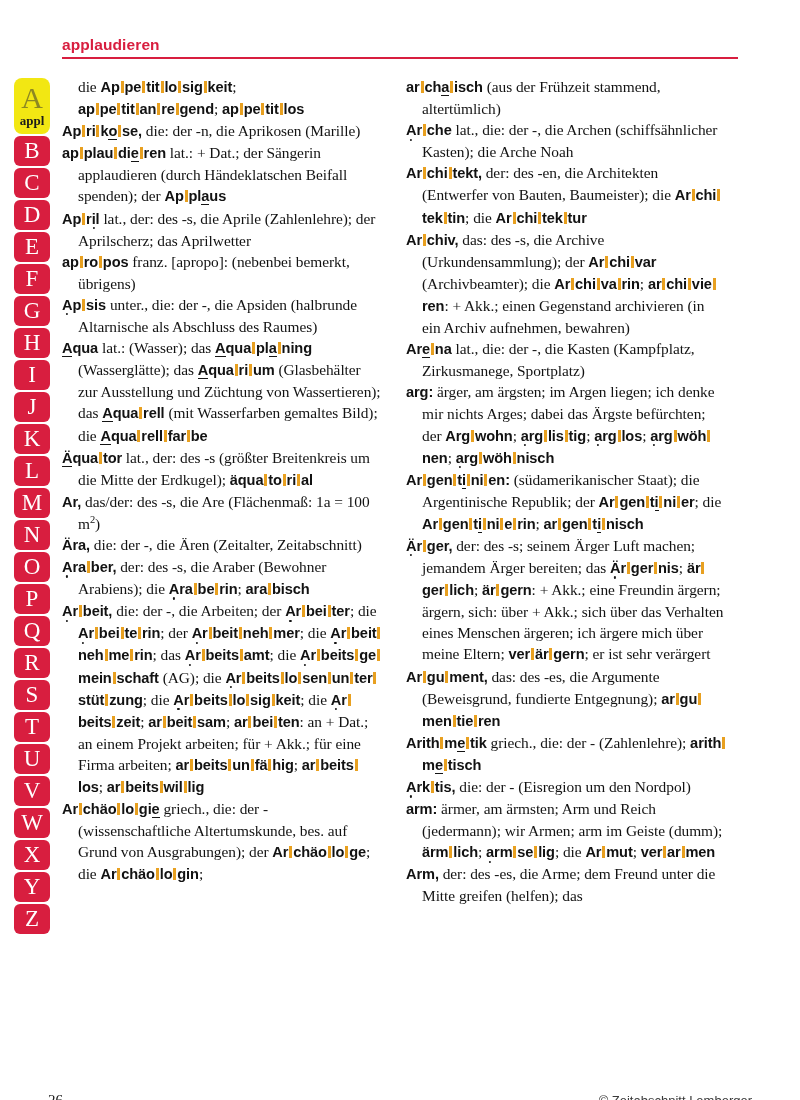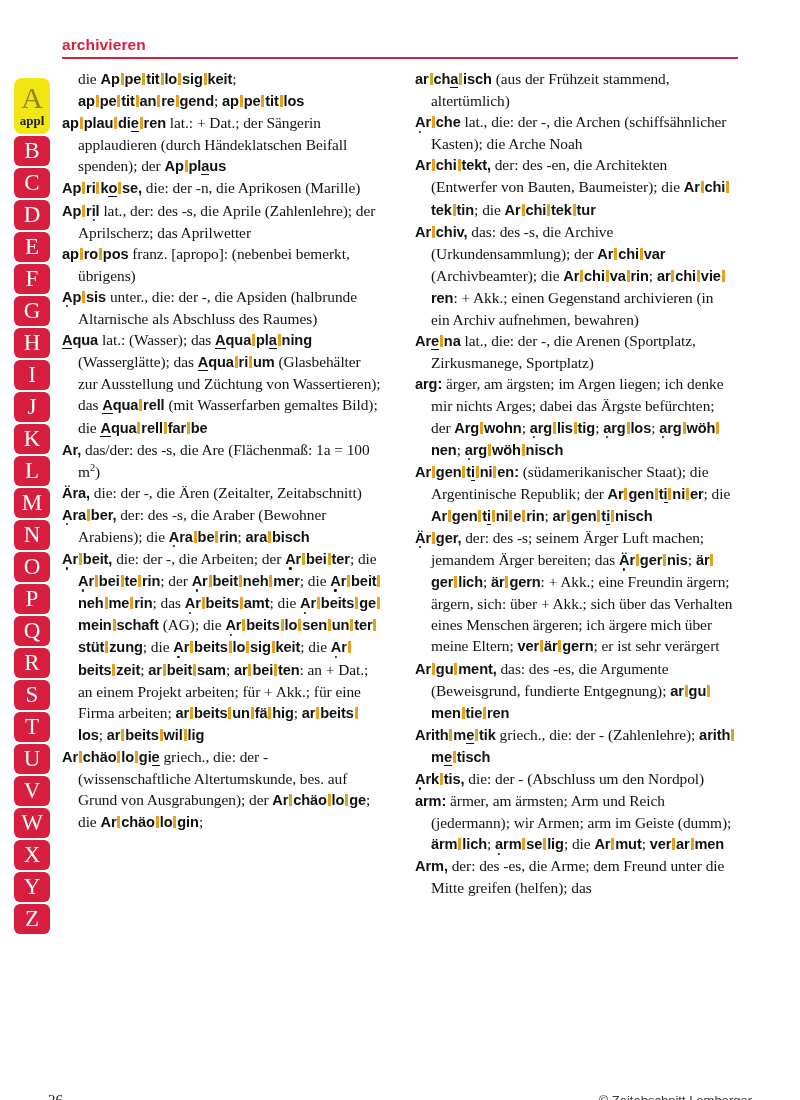--- a/index.html
+++ b/index.html
@@ -82,25 +82,25 @@
     font-weight: bold;
     font-size: 13px;
     line-height: 13px;
     color: #1b1b1b;
   }
 
   
   .columns {
     position: absolute;
     left: 62px;
-    top: 68px;
+    top: 76px;
     width: 676px;
     height: 950px;
     display: flex;
-    gap: 33px;
+    gap: 24px;
   }
   .col {
     width: 320px;
     font-size: 15.4px;
     line-height: 21.1px;
     color: #121212;
     letter-spacing: -0.05px;
   }
 
   
@@ -175,21 +175,21 @@
     color: #1a1a1a;
     margin-top: 40px;
   }
 </style>
 </head>
 <body>
 
 <div class="page">
 
   <div class="header">
-    <div class="header-word">archivieren</div>
+    <div class="header-word">applaudieren</div>
     <div class="header-rule"></div>
   </div>
 
   <div class="index-rail">
     <div class="tab active">
       <span class="tab-letter">A</span>
       <span class="tab-sub">appl</span>
     </div>
   <div class="tab">B</div>
       <div class="tab">C</div>
@@ -215,44 +215,45 @@
       <div class="tab">W</div>
       <div class="tab">X</div>
       <div class="tab">Y</div>
       <div class="tab">Z</div>
     </div>
 
   <div class="columns">
     <div class="col">
         <p class="entry cont">die <span class="hw">Ap<span class="sy"></span>pe<span class="sy"></span>tit<span class="sy"></span>lo<span class="sy"></span>sig<span class="sy"></span>keit</span>;</p>
         <p class="entry cont"><span class="hw">ap<span class="sy"></span>pe<span class="sy"></span>tit<span class="sy"></span>an<span class="sy"></span>re<span class="sy"></span>gend</span>; <span class="hw">ap<span class="sy"></span>pe<span class="sy"></span>tit<span class="sy"></span>los</span></p>
+        <p class="entry"><span class="hw">Ap<span class="sy"></span>ri<span class="sy"></span>k<span class="lv">o</span><span class="sy"></span>se,</span> <span>die: der -n, die Aprikosen (Marille)</span></p>
         <p class="entry"><span class="hw">ap<span class="sy"></span>plau<span class="sy"></span>di<span class="lv">e</span><span class="sy"></span>ren</span> <span>lat.: + Dat.; der Sängerin applaudieren (durch Händeklatschen Beifall spenden); der <span class="hw">Ap<span class="sy"></span>pl<span class="lv">a</span>us</span></span></p>
-        <p class="entry"><span class="hw">Ap<span class="sy"></span>ri<span class="sy"></span>k<span class="lv">o</span><span class="sy"></span>se,</span> <span>die: der -n, die Aprikosen (Marille)</span></p>
         <p class="entry"><span class="hw">Ap<span class="sy"></span>r<span class="sv">i</span>l</span> <span>lat., der: des -s, die Aprile (Zahlenlehre); der Aprilscherz; das Aprilwetter</span></p>
         <p class="entry"><span class="hw">ap<span class="sy"></span>ro<span class="sy"></span>pos</span> <span>franz. [apropo]: (nebenbei bemerkt, übrigens)</span></p>
         <p class="entry"><span class="hw"><span class="sv">A</span>p<span class="sy"></span>sis</span> <span>unter., die: der -, die Apsiden (halbrunde Altarnische als Abschluss des Raumes)</span></p>
         <p class="entry"><span class="hw"><span class="lv">A</span>qua</span> <span>lat.: (Wasser); das <span class="hw"><span class="lv">A</span>qua<span class="sy"></span>pl<span class="lv">a</span><span class="sy"></span>ning</span> (Wasserglätte); das <span class="hw"><span class="lv">A</span>qua<span class="sy"></span>ri<span class="sy"></span>um</span> (Glasbehälter zur Ausstellung und Züchtung von Wassertieren); das <span class="hw"><span class="lv">A</span>qua<span class="sy"></span>rell</span> (mit Wasserfarben gemaltes Bild); die <span class="hw"><span class="lv">A</span>qua<span class="sy"></span>rell<span class="sy"></span>far<span class="sy"></span>be</span></span></p>
+        <p class="entry"><span class="hw"><span class="lv">Ä</span>qua<span class="sy"></span>tor</span> <span>lat., der: des -s (größter Breitenkreis um die Mitte der Erdkugel); <span class="hw">äqua<span class="sy"></span>to<span class="sy"></span>ri<span class="sy"></span>al</span></span></p>
         <p class="entry"><span class="hw">Ar,</span> <span>das/der: des -s, die Are (Flächenmaß: 1a = 100 m<sup>2</sup>)</span></p>
         <p class="entry"><span class="hw">Ära,</span> <span>die: der -, die Ären (Zeitalter, Zeitabschnitt)</span></p>
         <p class="entry"><span class="hw"><span class="sv">A</span>ra<span class="sy"></span>ber,</span> <span>der: des -s, die Araber (Bewohner Arabiens); die <span class="hw"><span class="sv">A</span>ra<span class="sy"></span>be<span class="sy"></span>rin</span>; <span class="hw">ara<span class="sy"></span>bisch</span></span></p>
         <p class="entry"><span class="hw"><span class="sv">A</span>r<span class="sy"></span>beit,</span> <span>die: der -, die Arbeiten; der <span class="hw"><span class="sv">A</span>r<span class="sy"></span>bei<span class="sy"></span>ter</span>; die <span class="hw"><span class="sv">A</span>r<span class="sy"></span>bei<span class="sy"></span>te<span class="sy"></span>rin</span>; der <span class="hw"><span class="sv">A</span>r<span class="sy"></span>beit<span class="sy"></span>neh<span class="sy"></span>mer</span>; die <span class="hw"><span class="sv">A</span>r<span class="sy"></span>beit<span class="sy"></span>neh<span class="sy"></span>me<span class="sy"></span>rin</span>; das <span class="hw"><span class="sv">A</span>r<span class="sy"></span>beits<span class="sy"></span>amt</span>; die <span class="hw"><span class="sv">A</span>r<span class="sy"></span>beits<span class="sy"></span>ge<span class="sy"></span>mein<span class="sy"></span>schaft</span> (AG); die <span class="hw"><span class="sv">A</span>r<span class="sy"></span>beits<span class="sy"></span>lo<span class="sy"></span>sen<span class="sy"></span>un<span class="sy"></span>ter<span class="sy"></span>stüt<span class="sy"></span>zung</span>; die <span class="hw"><span class="sv">A</span>r<span class="sy"></span>beits<span class="sy"></span>lo<span class="sy"></span>sig<span class="sy"></span>keit</span>; die <span class="hw"><span class="sv">A</span>r<span class="sy"></span>beits<span class="sy"></span>zeit</span>; <span class="hw">ar<span class="sy"></span>beit<span class="sy"></span>sam</span>; <span class="hw">ar<span class="sy"></span>bei<span class="sy"></span>ten</span>: an + Dat.; an einem Projekt arbeiten; für + Akk.; für eine Firma arbeiten; <span class="hw">ar<span class="sy"></span>beits<span class="sy"></span>un<span class="sy"></span>fä<span class="sy"></span>hig</span>; <span class="hw">ar<span class="sy"></span>beits<span class="sy"></span>los</span>; <span class="hw">ar<span class="sy"></span>beits<span class="sy"></span>wil<span class="sy"></span>lig</span></span></p>
         <p class="entry"><span class="hw">Ar<span class="sy"></span>chäo<span class="sy"></span>lo<span class="sy"></span>gi<span class="lv">e</span></span> <span>griech., die: der - (wissenschaftliche Altertumskunde, bes. auf Grund von Ausgrabungen); der <span class="hw">Ar<span class="sy"></span>chäo<span class="sy"></span>lo<span class="sy"></span>ge</span>; die <span class="hw">Ar<span class="sy"></span>chäo<span class="sy"></span>lo<span class="sy"></span>gin</span>;</span></p>
       </div>
     <div class="col">
         <p class="entry"><span class="hw">ar<span class="sy"></span>ch<span class="lv">a</span><span class="sy"></span>isch</span> <span>(aus der Frühzeit stammend, altertümlich)</span></p>
         <p class="entry"><span class="hw"><span class="sv">A</span>r<span class="sy"></span>che</span> <span>lat., die: der -, die Archen (schiffsähnlicher Kasten); die Arche Noah</span></p>
         <p class="entry"><span class="hw">Ar<span class="sy"></span>chi<span class="sy"></span>tekt,</span> <span>der: des -en, die Architekten (Entwerfer von Bauten, Baumeister); die <span class="hw">Ar<span class="sy"></span>chi<span class="sy"></span>tek<span class="sy"></span>tin</span>; die <span class="hw">Ar<span class="sy"></span>chi<span class="sy"></span>tek<span class="sy"></span>tur</span></span></p>
         <p class="entry"><span class="hw">Ar<span class="sy"></span>chiv,</span> <span>das: des -s, die Archive (Urkundensammlung); der <span class="hw">Ar<span class="sy"></span>chi<span class="sy"></span>var</span> (Archivbeamter); die <span class="hw">Ar<span class="sy"></span>chi<span class="sy"></span>va<span class="sy"></span>rin</span>; <span class="hw">ar<span class="sy"></span>chi<span class="sy"></span>vie<span class="sy"></span>ren</span>: + Akk.; einen Gegenstand archivieren (in ein Archiv aufnehmen, bewahren)</span></p>
-        <p class="entry"><span class="hw">Ar<span class="lv">e</span><span class="sy"></span>na</span> <span>lat., die: der -, die Arenen (Sportplatz, Zirkusmanege, Sportplatz)</span></p>
+        <p class="entry"><span class="hw">Ar<span class="lv">e</span><span class="sy"></span>na</span> <span>lat., die: der -, die Kasten (Kampfplatz, Zirkusmanege, Sportplatz)</span></p>
         <p class="entry"><span class="hw">arg:</span> <span>ärger, am ärgsten; im Argen liegen; ich denke mir nichts Arges; dabei das Ärgste befürchten; der <span class="hw">Arg<span class="sy"></span>wohn</span>; <span class="hw"><span class="sv">a</span>rg<span class="sy"></span>lis<span class="sy"></span>tig</span>; <span class="hw"><span class="sv">a</span>rg<span class="sy"></span>los</span>; <span class="hw"><span class="sv">a</span>rg<span class="sy"></span>wöh<span class="sy"></span>nen</span>; <span class="hw"><span class="sv">a</span>rg<span class="sy"></span>wöh<span class="sy"></span>nisch</span></span></p>
         <p class="entry"><span class="hw">Ar<span class="sy"></span>gen<span class="sy"></span>t<span class="lv">i</span><span class="sy"></span>ni<span class="sy"></span>en:</span> <span>(südamerikanischer Staat); die Argentinische Republik; der <span class="hw">Ar<span class="sy"></span>gen<span class="sy"></span>t<span class="lv">i</span><span class="sy"></span>ni<span class="sy"></span>er</span>; die <span class="hw">Ar<span class="sy"></span>gen<span class="sy"></span>t<span class="lv">i</span><span class="sy"></span>ni<span class="sy"></span>e<span class="sy"></span>rin</span>; <span class="hw">ar<span class="sy"></span>gen<span class="sy"></span>t<span class="lv">i</span><span class="sy"></span>nisch</span></span></p>
         <p class="entry"><span class="hw"><span class="sv">Ä</span>r<span class="sy"></span>ger,</span> <span>der: des -s; seinem Ärger Luft machen; jemandem Ärger bereiten; das <span class="hw"><span class="sv">Ä</span>r<span class="sy"></span>ger<span class="sy"></span>nis</span>; <span class="hw">är<span class="sy"></span>ger<span class="sy"></span>lich</span>; <span class="hw">är<span class="sy"></span>gern</span>: + Akk.; eine Freundin ärgern; ärgern, sich: über + Akk.; sich über das Verhalten eines Menschen ärgeren; ich ärgere mich über meine Eltern; <span class="hw">ver<span class="sy"></span>är<span class="sy"></span>gern</span>; er ist sehr verärgert</span></p>
         <p class="entry"><span class="hw">Ar<span class="sy"></span>gu<span class="sy"></span>ment,</span> <span>das: des -es, die Argumente (Beweisgrund, fundierte Entgegnung); <span class="hw">ar<span class="sy"></span>gu<span class="sy"></span>men<span class="sy"></span>tie<span class="sy"></span>ren</span></span></p>
         <p class="entry"><span class="hw">Arith<span class="sy"></span>m<span class="lv">e</span><span class="sy"></span>tik</span> <span>griech., die: der - (Zahlenlehre); <span class="hw">arith<span class="sy"></span>m<span class="lv">e</span><span class="sy"></span>tisch</span></span></p>
-        <p class="entry"><span class="hw"><span class="sv">A</span>rk<span class="sy"></span>tis,</span> <span>die: der - (Abschluss um den Nordpol)</span></p>
+        <p class="entry"><span class="hw"><span class="sv">A</span>rk<span class="sy"></span>tis,</span> <span>die: der - (Eisregion um den Nordpol)</span></p>
         <p class="entry"><span class="hw">arm:</span> <span>ärmer, am ärmsten; Arm und Reich (jedermann); wir Armen; arm im Geiste (dumm); <span class="hw">ärm<span class="sy"></span>lich</span>; <span class="hw"><span class="sv">a</span>rm<span class="sy"></span>se<span class="sy"></span>lig</span>; die <span class="hw">Ar<span class="sy"></span>mut</span>; <span class="hw">ver<span class="sy"></span>ar<span class="sy"></span>men</span></span></p>
         <p class="entry"><span class="hw">Arm,</span> <span>der: des -es, die Arme; dem Freund unter die Mitte greifen (helfen); das</span></p>
       </div>
   </div>
 
   <div class="footer">
     <span class="page-num">26</span>
     <span>© Zeitabschnitt Lemberger</span>
   </div>
 

